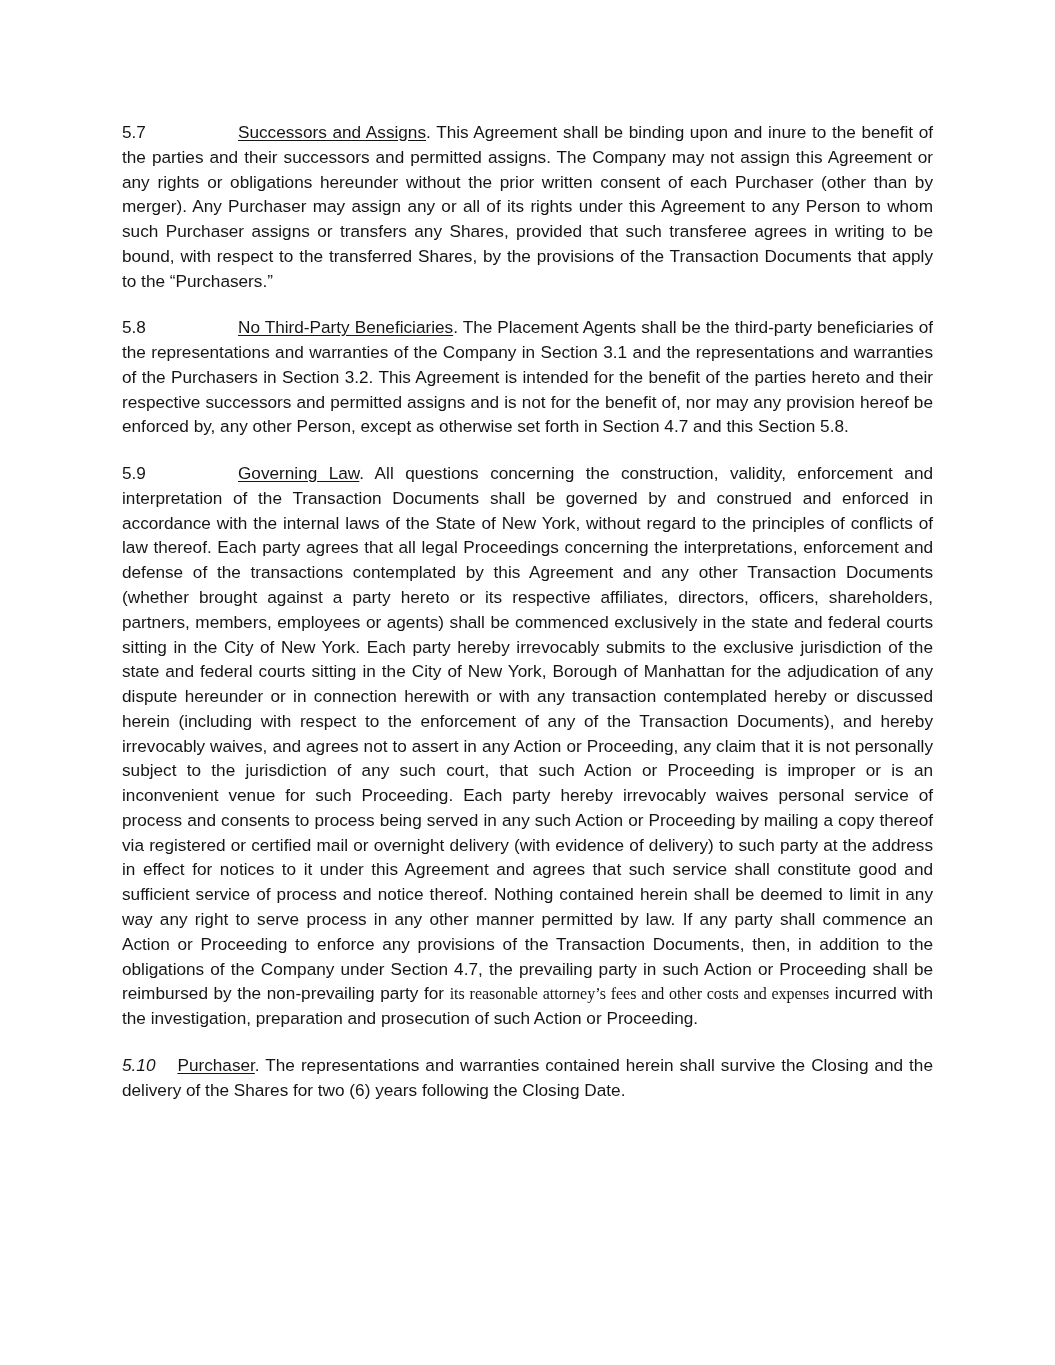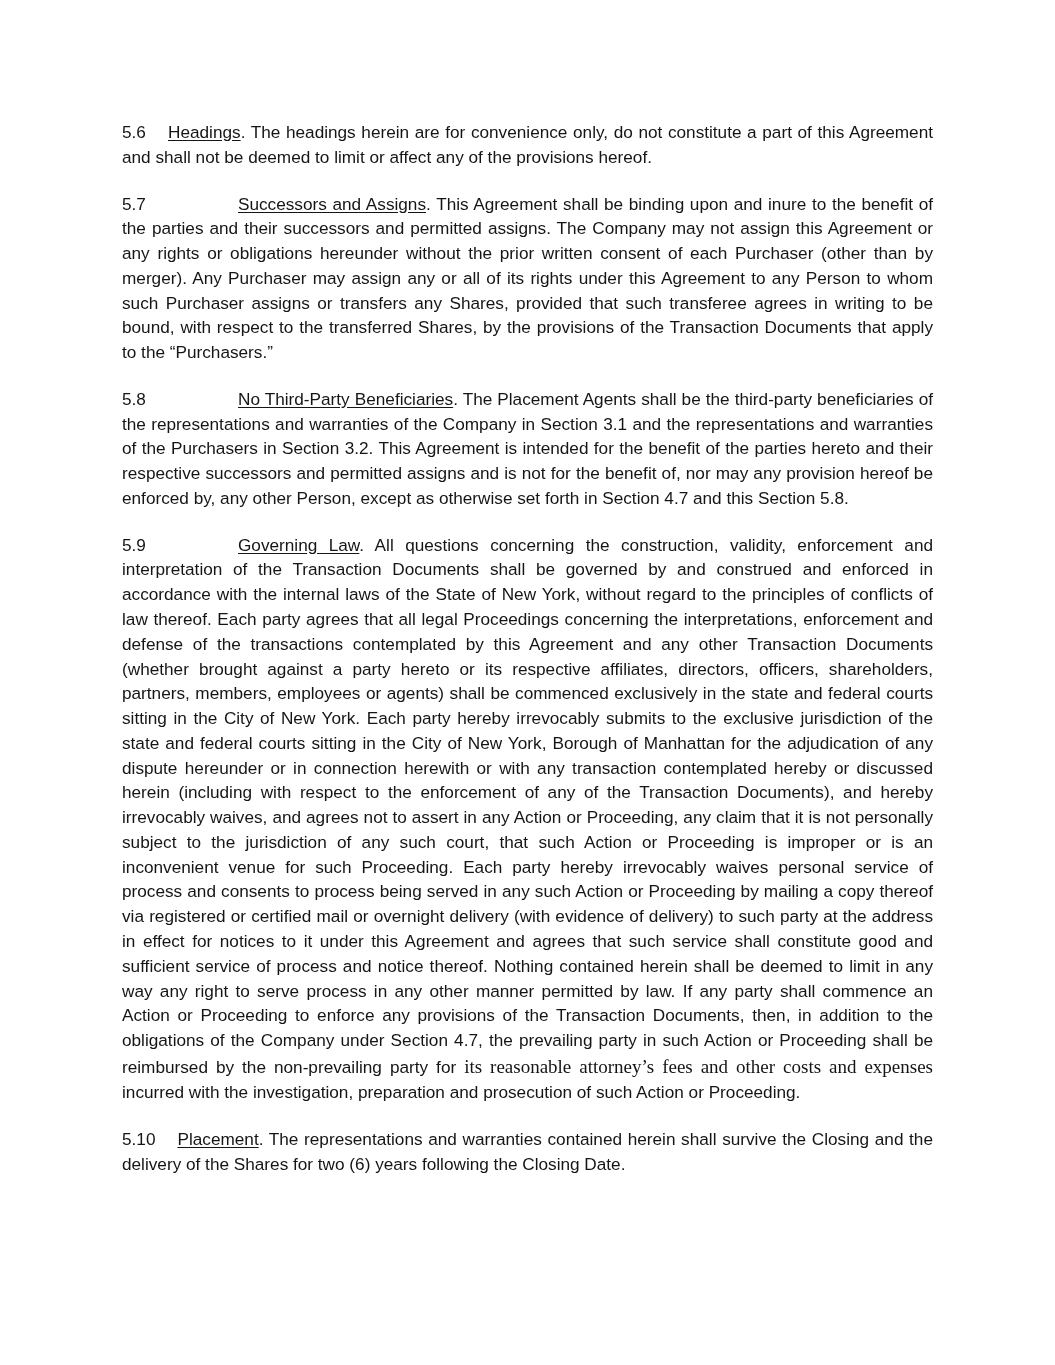--- a/index.html
+++ b/index.html
@@ -39,62 +39,60 @@
   }
   .num {
     display: inline-block;
     min-width: 30px;
     white-space: nowrap;
   }
   .num-wide {
     display: inline-block;
     min-width: 30px;
     white-space: nowrap;
+    font-style: italic;
   }
   .gap-sm {
     display: inline-block;
     width: 16px;
   }
   .gap-lg {
     display: inline-block;
     width: 86px;
   }
   .gap-md {
     display: inline-block;
     width: 22px;
   }
   .heading-run {
     text-decoration: underline;
     text-underline-offset: 2px;
   }
   .serifish {
     font-family: "Liberation Serif", serif;
-    font-size: 19px;
+    font-size: 16px;
   }
 </style>
 </head>
 <body>
 
 <div class="page">
   <div class="doc-body">
 
-    <p class="para">
-      <span class="num">5.6</span><span class="gap-sm"></span><span class="heading-run">Headings</span><span>.  The headings herein are for convenience only, do not constitute a part of this Agreement and shall not be deemed to limit or affect any of the provisions hereof.</span>
-    </p>
 
     <p class="para">
       <span class="num">5.7</span><span class="gap-lg"></span><span class="heading-run">Successors and Assigns</span><span>.  This Agreement shall be binding upon and inure to the benefit of the parties and their successors and permitted assigns.  The Company may not assign this Agreement or any rights or obligations hereunder without the prior written consent of each Purchaser (other than by merger).  Any Purchaser may assign any or all of its rights under this Agreement to any Person to whom such Purchaser assigns or transfers any Shares, provided that such transferee agrees in writing to be bound, with respect to the transferred Shares, by the provisions of the Transaction Documents that apply to the “Purchasers.”</span>
     </p>
 
     <p class="para">
       <span class="num">5.8</span><span class="gap-lg"></span><span class="heading-run">No Third-Party Beneficiaries</span><span>.   The Placement Agents shall be the third-party beneficiaries of the representations and warranties of the Company in Section 3.1 and the representations and warranties of the Purchasers in Section 3.2.  This Agreement is intended for the benefit of the parties hereto and their respective successors and permitted assigns and is not for the benefit of, nor may any provision hereof be enforced by, any other Person, except as otherwise set forth in Section 4.7 and this Section 5.8.</span>
     </p>
 
     <p class="para">
       <span class="num">5.9</span><span class="gap-lg"></span><span class="heading-run">Governing Law</span><span>.  All questions concerning the construction, validity, enforcement and interpretation of the Transaction Documents shall be governed by and construed and enforced in accordance with the internal laws of the State of New York, without regard to the principles of conflicts of law thereof.    Each party agrees that all legal Proceedings concerning the interpretations, enforcement and defense of the transactions contemplated by this Agreement and any other Transaction Documents (whether brought against a party hereto or its respective affiliates, directors, officers, shareholders, partners, members, employees or agents) shall be commenced exclusively in the state and federal courts sitting in the City of New York.  Each party hereby irrevocably submits to the exclusive jurisdiction of the state and federal courts sitting in the City of New York, Borough of Manhattan for the adjudication of any dispute hereunder or in connection herewith or with any transaction contemplated hereby or discussed herein (including with respect to the enforcement of any of the Transaction Documents), and hereby irrevocably waives, and agrees not to assert in any Action or Proceeding, any claim that it is not personally subject to the jurisdiction of any such court, that such Action or Proceeding is improper or is an inconvenient venue for such Proceeding.  Each party hereby irrevocably waives personal service of process and consents to process being served in any such Action or Proceeding by mailing a copy thereof via registered or certified mail or overnight delivery (with evidence of delivery) to such party at the address in effect for notices to it under this Agreement and agrees that such service shall constitute good and sufficient service of process and notice thereof.  Nothing contained herein shall be deemed to limit in any way any right to serve process in any other manner permitted by law.  If any party shall commence an Action or Proceeding to enforce any provisions of the Transaction Documents, then, in addition to the obligations of the Company under Section 4.7, the prevailing party in such Action or Proceeding shall be reimbursed by the non-prevailing party for </span><span class="serifish">its reasonable attorney’s fees and other costs and expenses</span><span> incurred with the investigation, preparation and prosecution of such Action or Proceeding.</span>
     </p>
 
     <p class="para">
-      <span class="num-wide">5.10</span><span class="gap-md"></span><span class="heading-run">Placement</span><span>.  The representations and warranties contained herein shall survive the Closing and the delivery of the Shares for two (6) years following the Closing Date.</span>
+      <span class="num-wide">5.10</span><span class="gap-md"></span><span class="heading-run">Purchaser</span><span>.  The representations and warranties contained herein shall survive the Closing and the delivery of the Shares for two (6) years following the Closing Date.</span>
     </p>
 
   </div>
 </div>
 
 </body></html>

